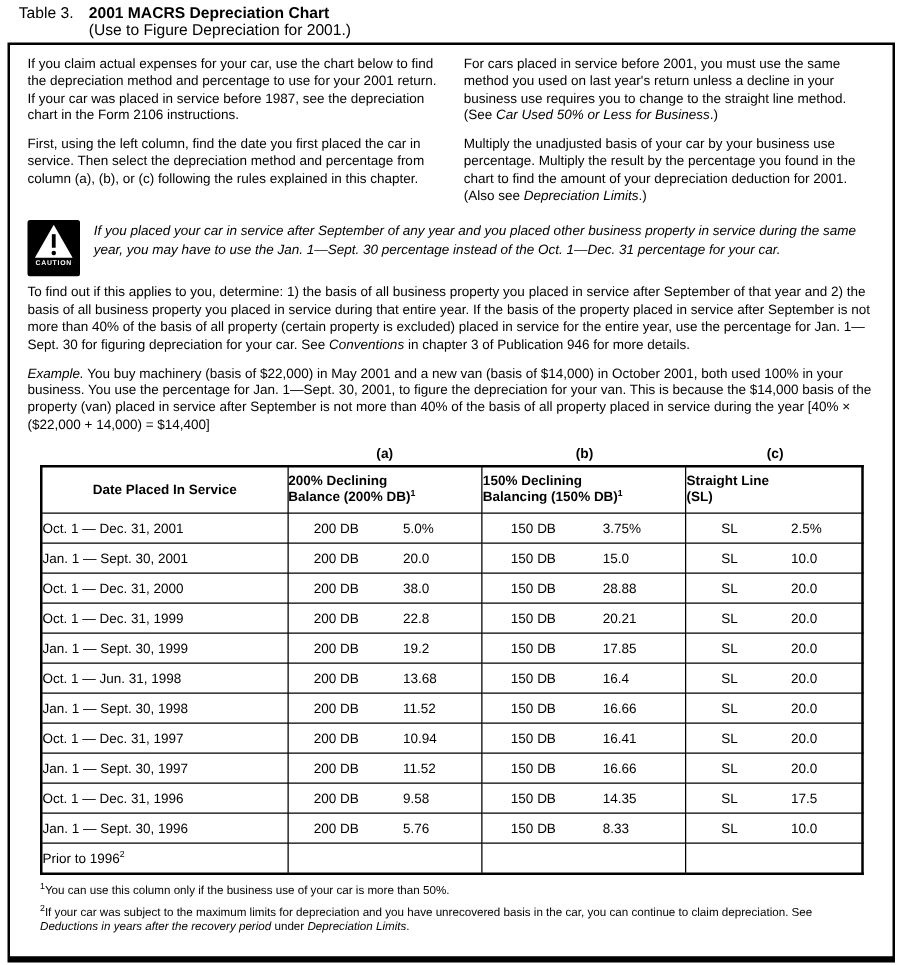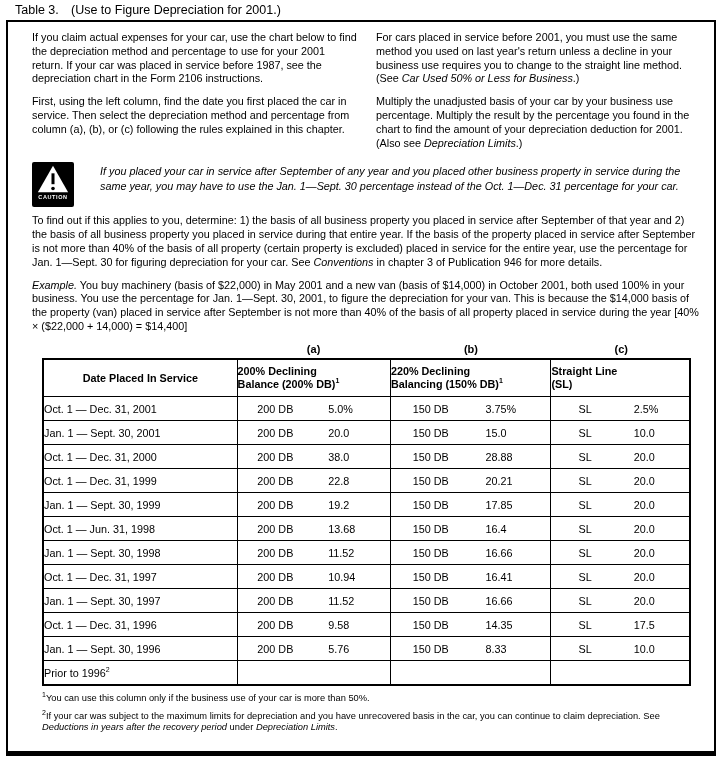--- a/index.html
+++ b/index.html
@@ -17,31 +17,31 @@
   .t-prefix { width:56px; flex:none; }
   .t-main { font-weight:bold; }
   .t-sub { font-weight:normal; }
 
   
   .outer-box {
     margin:3px 5px 0 6px;
     border:2px solid #000;
     border-bottom-width:5px;
     height:736px;
-    padding:9px 12px 4px 24px;
+    padding:9px 12px 4px 14px;
     overflow:hidden;
   }
 
   
   .two-col { display:flex; gap:18px; }
   .two-col .col { flex:1; }
   .para { font-size:10.8px; line-height:13.8px; margin:0 0 9px 0; }
 
   
-  .caution { display:flex; gap:26px; margin:3px 0 7px 0; align-items:flex-start; }
+  .caution { display:flex; gap:11px; margin:3px 0 7px 0; align-items:flex-start; }
   .caution-icon {
     flex:none; width:42px; height:45px; background:#000; border-radius:2px;
     display:flex; flex-direction:column; align-items:center; justify-content:flex-start;
     padding-top:2px;
   }
   .caution-word { color:#fff; font-size:5.5px; font-weight:bold; letter-spacing:0.6px; margin-top:0px; }
   .caution-text { font-style:italic; font-size:10.8px; line-height:14.5px; margin:2px 0 0 0; flex:1; }
 
   
   .letters-row { display:flex; margin:4px 11px 3px 10px; font-weight:bold; font-size:11px; }
@@ -69,20 +69,21 @@
   .fn { font-size:9.3px; line-height:11.8px; margin:0 0 6px 0; }
 </style>
 </head>
 <body>
 
 <div class="page">
 
   <div class="doc-title">
     <span class="t-prefix">Table 3.</span>
     <div>
+      <div class="t-main">2001 MACRS Depreciation Chart</div>
       <div class="t-sub">(Use to Figure Depreciation for 2001.)</div>
     </div>
   </div>
 
   <div class="outer-box">
 
     <div class="two-col">
       <div class="col">
         <p class="para"><span>If you claim actual expenses for your car, use the chart below to find the depreciation method and percentage to use for your 2001 return. If your car was placed in service before 1987, see the depreciation chart in the Form 2106 instructions.</span></p>
         <p class="para"><span>First, using the left column, find the date you first placed the car in service. Then select the depreciation method and percentage from column (a), (b), or (c) following the rules explained in this chapter.</span></p>
@@ -119,21 +120,21 @@
       <colgroup>
         <col style="width:30.0%">
           <col style="width:23.7%">
           <col style="width:24.8%">
           <col style="width:21.5%">
       </colgroup>
       <thead>
         <tr>
           <th class="h-date">Date Placed In Service</th>
           <th class="h-left"><span>200% Declining</span><br><span>Balance (200% DB)</span><sup>1</sup></th>
-          <th class="h-left"><span>220% Declining</span><br><span>Balancing (150% DB)</span><sup>1</sup></th>
+          <th class="h-left"><span>150% Declining</span><br><span>Balancing (150% DB)</span><sup>1</sup></th>
           <th class="h-left"><span>Straight Line</span><br><span>(SL)</span></th>
         </tr>
       </thead>
       <tbody>
           <tr>
             <td class="c-date"><span>Oct. 1 — Dec. 31, 2001</span></td>
             <td class="c-mv">
               <div class="mv">
                 <span class="m">200 DB</span>
                 <span class="v">5.0%</span>

